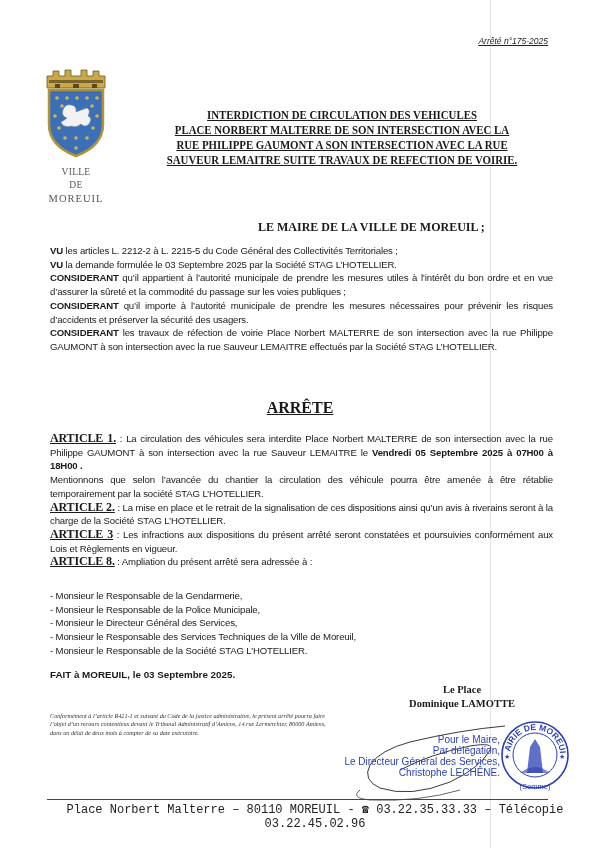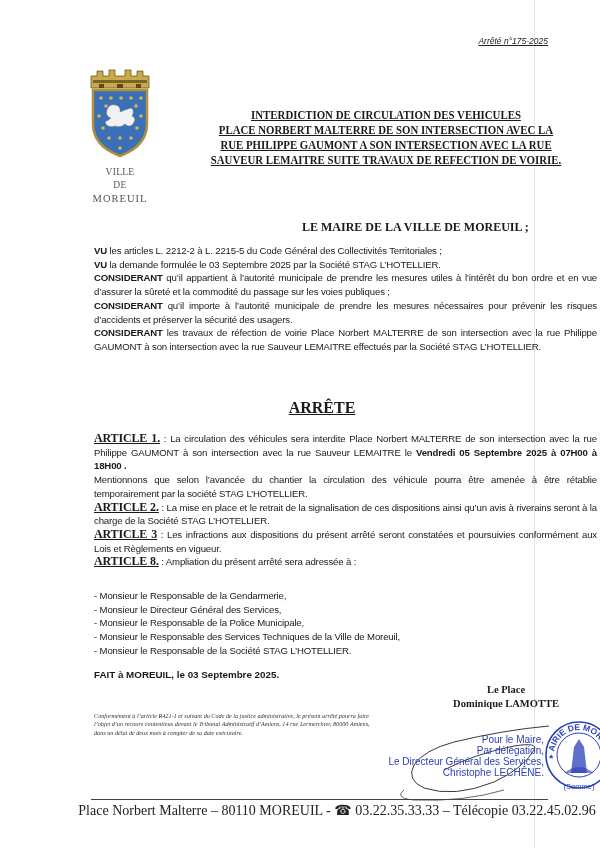--- a/index.html
+++ b/index.html
@@ -1,17 +1,17 @@
 <!DOCTYPE html>
 <html><head>
 <meta charset="utf-8">
 <style>
   html, body { margin: 0; padding: 0; background: #ffffff; }
   body { width: 600px; height: 848px; position: relative; overflow: hidden; font-family: "Liberation Sans Narrow", "Liberation Sans", sans-serif; color: #1a1a1a; }
-  .page { position: absolute; inset: 0; margin-left: 44px; }
+  .page { position: absolute; inset: 0; }
   .arrete-no { position: absolute; top: 36px; right: 52px; font-family: "Liberation Sans", sans-serif; font-style: italic; font-size: 8.5px; text-decoration: underline; color: #222; }
   .logo { position: absolute; left: 40px; top: 66px; width: 72px; }
   .logo svg { display: block; margin: 0 auto; }
   .logo-text { text-align: center; font-family: "Liberation Serif", serif; color: #555; font-size: 9.5px; line-height: 13px; margin-top: 8px; letter-spacing: 0.3px; }
   .logo-text .big { font-size: 10.5px; letter-spacing: 1px; }
   .title { position: absolute; left: 130px; top: 108px; width: 424px; text-align: center; font-family: "Liberation Serif", serif; font-weight: bold; font-size: 12.6px; line-height: 15px; text-decoration: underline; transform: scaleX(0.86); transform-origin: center top; }
   .maire { position: absolute; left: 258px; top: 220px; font-family: "Liberation Serif", serif; font-weight: bold; font-size: 12px; }
   .body { position: absolute; left: 50px; width: 503px; font-family: "Liberation Sans", sans-serif; font-size: 9.6px; line-height: 13.7px; text-align: justify; letter-spacing: -0.15px; }
   .body p { margin: 0; }
   .body b { font-weight: bold; }
@@ -21,21 +21,21 @@
   .art-label { font-family: "Liberation Serif", serif; font-weight: bold; text-decoration: underline; font-size: 12px; }
   .recipients { top: 589px; }
   .fait { position: absolute; left: 50px; top: 669px; font-family: "Liberation Sans", sans-serif; font-weight: bold; font-size: 9.8px; }
   .sign { position: absolute; left: 392px; top: 683px; width: 140px; text-align: center; font-family: "Liberation Serif", serif; font-weight: bold; font-size: 10.5px; line-height: 14px; }
   .legal { position: absolute; left: 50px; top: 712px; width: 280px; font-family: "Liberation Serif", serif; font-style: italic; font-size: 6.2px; line-height: 8.3px; color: #333; }
   .deleg { position: absolute; left: 330px; top: 734px; width: 170px; text-align: right; font-family: "Liberation Sans", sans-serif; font-size: 10px; line-height: 11px; color: #2a3fb8; }
   .deleg div { white-space: nowrap; }
   .stamp { position: absolute; left: 500px; top: 717px; }
   .scribble { position: absolute; left: 340px; top: 720px; }
   .footer-line { position: absolute; left: 47px; right: 52px; top: 799px; border-top: 1px solid #444; }
-  .footer { position: absolute; left: 0; right: 0; top: 802px; text-align: center; padding-left: 30px; font-family: Liberation Serif, serif; font-size: 14px; color: #222; }
+  .footer { position: absolute; left: 0; right: 0; top: 802px; text-align: center; padding-left: 30px; font-family: Liberation Mono, monospace; font-size: 12px; color: #222; }
   .scan-line { position: absolute; top: 0; bottom: 0; width: 1px; background: #e3e3ee; }
 </style>
 </head>
 <body>
 
 <div class="page">
   <div class="scan-line" style="left:490px"></div>
 
   <div class="arrete-no">Arrêté n°175-2025</div>
 
@@ -99,22 +99,22 @@
   <div class="body articles">
     <p><span class="art-label">ARTICLE 1.</span><span> :  </span><span>La circulation des véhicules sera interdite Place Norbert MALTERRE de son intersection avec la rue Philippe GAUMONT à son intersection avec la rue Sauveur LEMAITRE le </span><b>Vendredi 05 Septembre 2025 à 07H00 à 18H00 .</b></p>
     <p>Mentionnons que selon l’avancée du chantier la circulation des véhicule pourra être amenée à être rétablie temporairement par la société STAG L’HOTELLIER.</p>
     <p><span class="art-label">ARTICLE 2.</span><span> :  </span><span>La mise en place et le retrait de la signalisation de ces dispositions ainsi qu’un avis à riverains seront à la charge de la Société STAG L’HOTELLIER.</span></p>
     <p><span class="art-label">ARTICLE 3</span><span> : </span><span>Les infractions aux dispositions du présent arrêté seront constatées et poursuivies conformément aux Lois et Règlements en vigueur.</span></p>
     <p><span class="art-label">ARTICLE 8.</span><span> : </span><span>Ampliation du présent arrêté sera adressée à :</span></p>
   </div>
 
   <div class="body recipients">
     <p>- Monsieur le Responsable de la Gendarmerie,</p>
+    <p>- Monsieur le Responsable de la Police Municipale,</p>
     <p>- Monsieur le Directeur Général des Services,</p>
-    <p>- Monsieur le Responsable de la Police Municipale,</p>
     <p>- Monsieur le Responsable des Services Techniques de la Ville de Moreuil,</p>
     <p>- Monsieur le Responsable de la Société STAG L’HOTELLIER.</p>
   </div>
 
   <div class="fait">FAIT à MOREUIL,  le  03 Septembre 2025.</div>
 
   <div class="sign">
     <div>Le Place</div>
     <div>Dominique LAMOTTE</div>
   </div>

